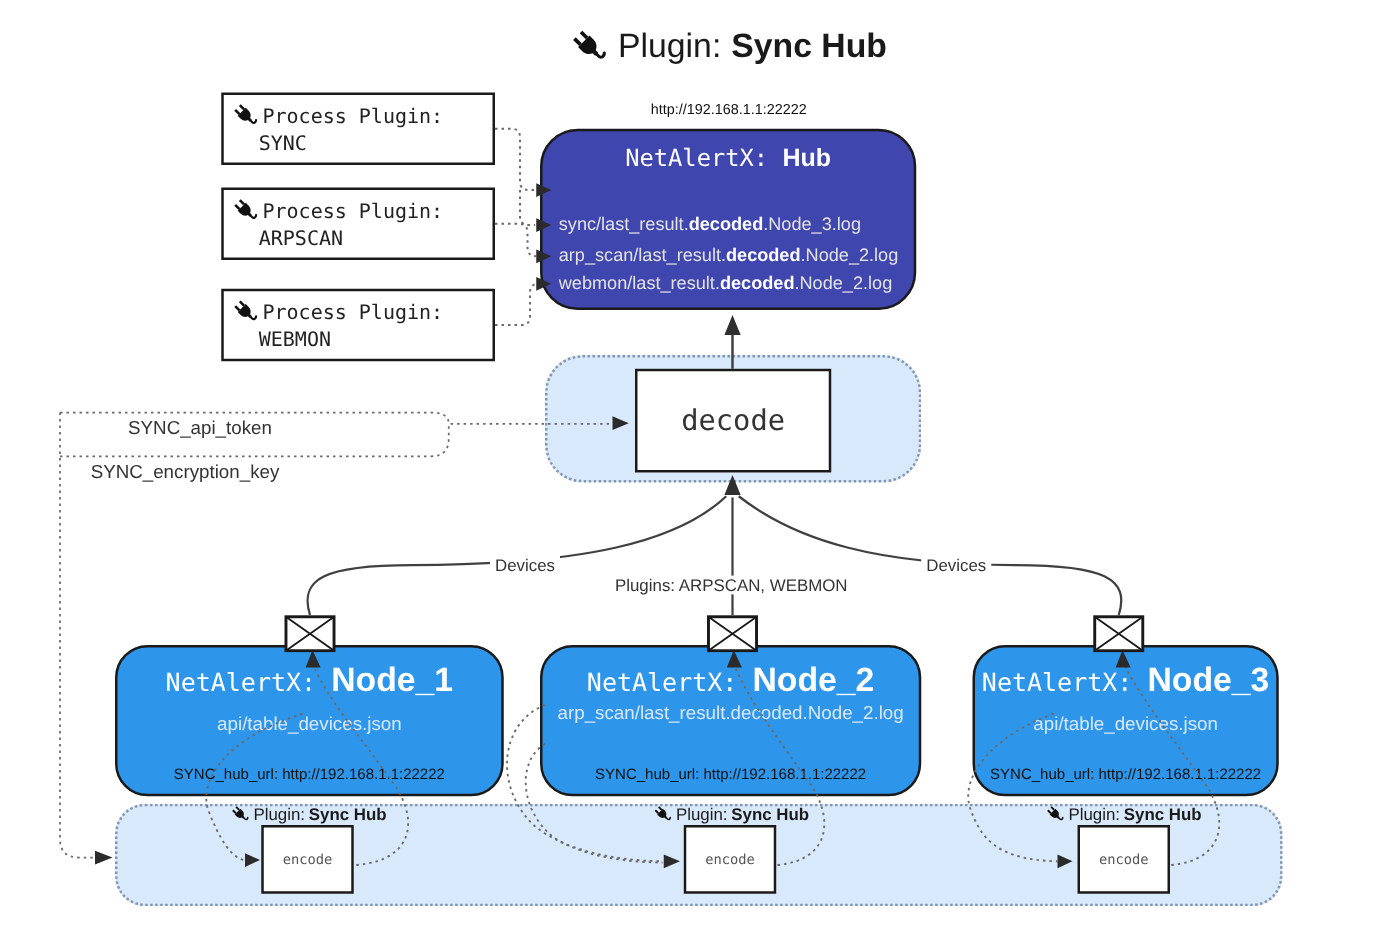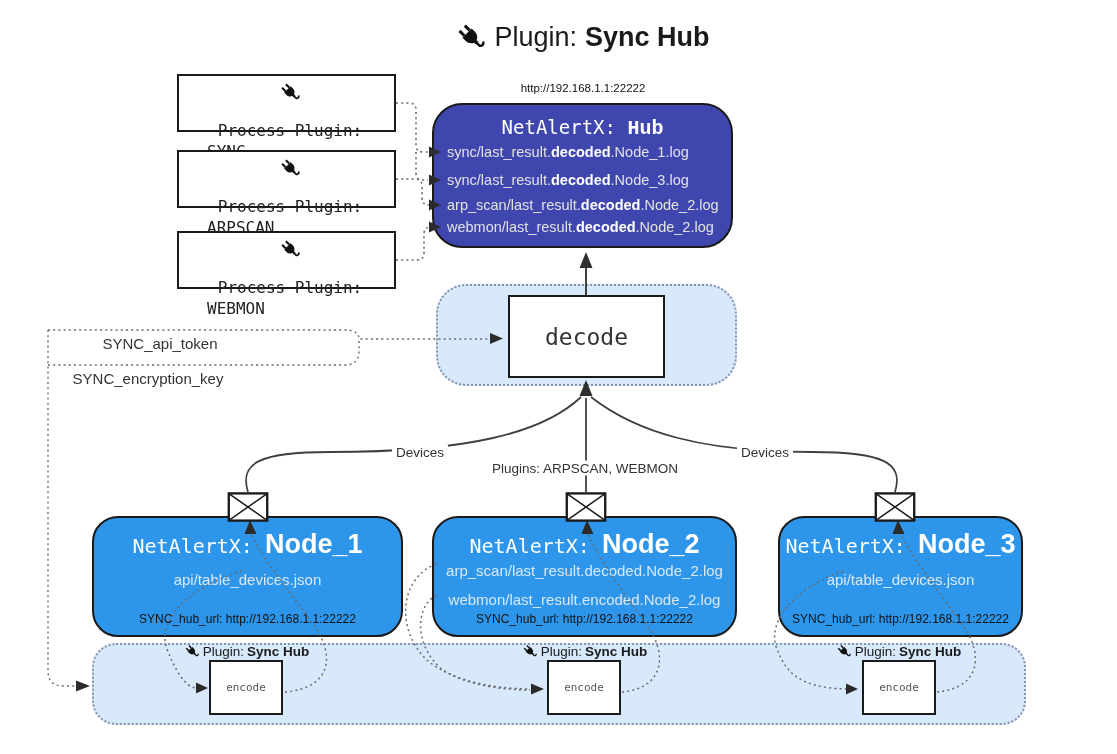--- a/index.html
+++ b/index.html
@@ -16,32 +16,32 @@
   
   .title{position:absolute;left:583px;top:37px;transform:translate(-50%,-50%);
          display:flex;align-items:center;gap:8px;font-size:27px;white-space:nowrap;}
   .title b{font-weight:bold;}
   .plug{color:#111;flex:0 0 auto;}
 
   
   .pbox{position:absolute;left:177px;width:219px;height:58px;background:#fff;
         border:2px solid var(--box-border);box-sizing:border-box;
         font-family:"DejaVu Sans Mono",monospace;font-size:16px;color:#222;}
-  .pline1{display:flex;align-items:center;gap:18px;padding:6px 0 0 7px;white-space:nowrap;flex-direction:column;}
+  .pline1{display:flex;align-items:center;gap:3px;padding:6px 0 0 7px;white-space:nowrap;}
   .pline2{text-align:left;margin-top:2px;padding-left:28px;}
 
   
   .hub-url{position:absolute;left:583px;top:88px;transform:translate(-50%,-50%);
            font-size:11.5px;color:#111;white-space:nowrap;}
   .hub{position:absolute;left:432px;top:103px;width:301px;height:145px;
        background:var(--hub-fill);border:2.5px solid var(--box-border);
        border-radius:30px;box-sizing:border-box;}
   .hub-title{position:absolute;left:0;right:0;top:11px;text-align:center;color:#fff;
              font-family:"DejaVu Sans Mono",monospace;font-size:19px;white-space:nowrap;}
-  .hub-title b{font-family:Liberation Mono, monospace;font-size:20px;margin-top:29px;}
+  .hub-title b{font-family:Liberation Sans, sans-serif;font-size:20px;margin-top:29px;}
   .hublog{position:absolute;left:13px;right:2px;height:20px;color:var(--light-text);
           font-size:14.5px;white-space:nowrap;}
   .hublog b{color:#fff;}
 
   
   .band{position:absolute;background:var(--band-fill);
         border:2px dotted var(--band-border);box-sizing:border-box;}
   .decode-band{left:436px;top:284px;width:301px;height:102px;border-radius:30px;}
   .bottom-band{left:92px;top:643px;width:934px;height:82px;border-radius:24px;}
   .wbox{position:absolute;background:#fff;border:2px solid var(--box-border);
@@ -122,21 +122,20 @@
     </div>
     <div class="pline2">WEBMON</div>
   </div>
 
   <div class="hub-url">http://192.168.1.1:22222</div>
   <div class="hub">
     <div class="hub-title">
       <span>NetAlertX:</span>
       <b>Hub</b>
     </div>
-    <div class="hublog" style="top:39px"><span>sync/last_result.</span><b>decoded</b><span>.Node_1.log</span></div>
     <div class="hublog" style="top:67px"><span>sync/last_result.</span><b>decoded</b><span>.Node_3.log</span></div>
     <div class="hublog" style="top:92px"><span>arp_scan/last_result.</span><b>decoded</b><span>.Node_2.log</span></div>
     <div class="hublog" style="top:114px"><span>webmon/last_result.</span><b>decoded</b><span>.Node_2.log</span></div>
   </div>
 
   <div class="band decode-band"></div>
   <div class="wbox decode-box">
     <span class="mono">decode</span>
   </div>
 
@@ -145,21 +144,20 @@
       <span>NetAlertX:</span> <b>Node_1</b>
     </div>
     <div class="nfile" style="top:53px">api/table_devices.json</div>
     <div class="nurl">SYNC_hub_url: http://192.168.1.1:22222</div>
   </div>
   <div class="node" style="left:432px;width:305px">
     <div class="node-title">
       <span>NetAlertX:</span> <b>Node_2</b>
     </div>
     <div class="nfile" style="top:44px">arp_scan/last_result.decoded.Node_2.log</div>
-    <div class="nfile" style="top:73px">webmon/last_result.encoded.Node_2.log</div>
     <div class="nurl">SYNC_hub_url: http://192.168.1.1:22222</div>
   </div>
   <div class="node" style="left:778px;width:245px">
     <div class="node-title">
       <span>NetAlertX:</span> <b>Node_3</b>
     </div>
     <div class="nfile" style="top:53px">api/table_devices.json</div>
     <div class="nurl">SYNC_hub_url: http://192.168.1.1:22222</div>
   </div>
 

